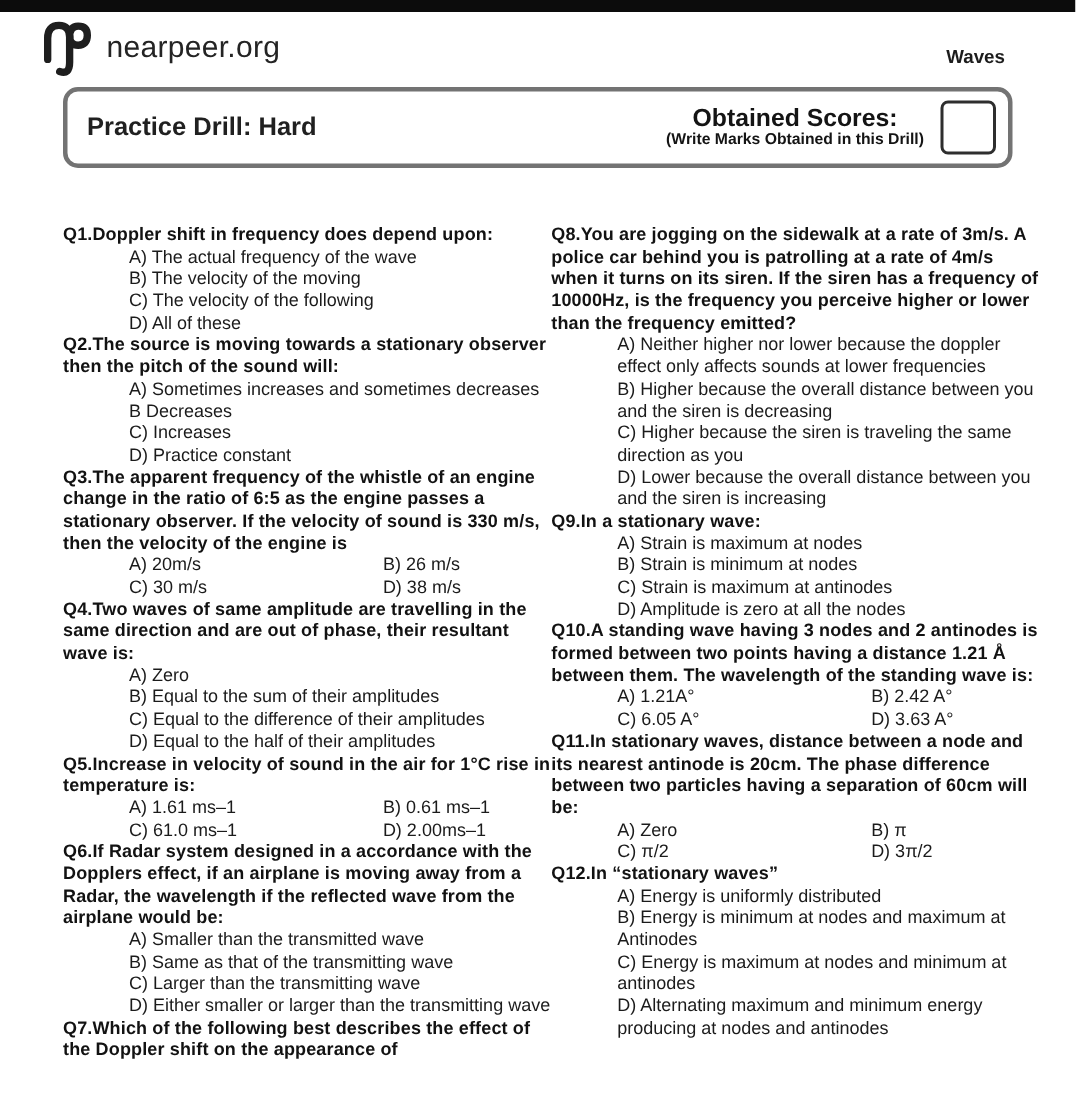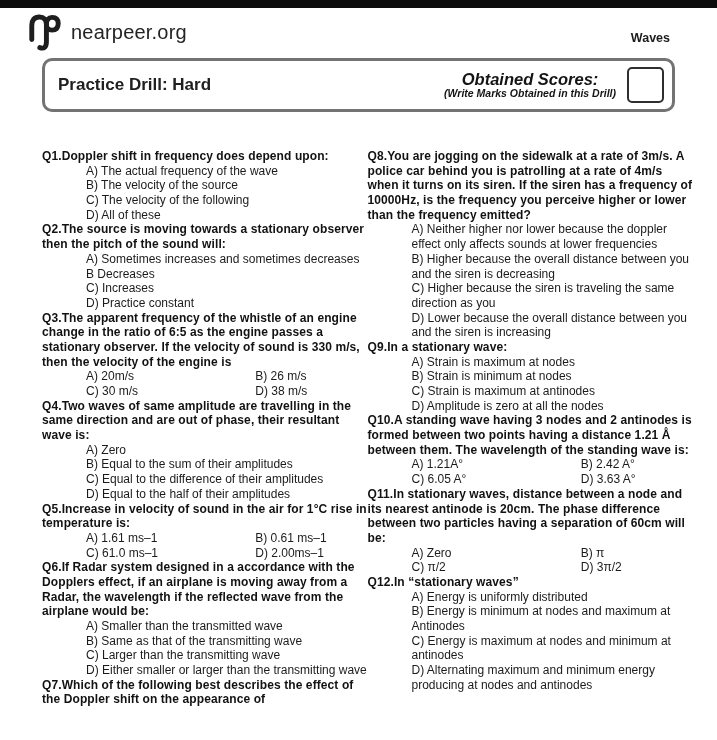--- a/index.html
+++ b/index.html
@@ -20,21 +20,21 @@
   .logo-text { font-size:20px; font-weight:500; color:#242424; letter-spacing:0.2px; }
   .topic { font-size:12.5px; font-weight:700; color:#1c1c1c; margin-top:11px; }
 
   .drillbar {
     margin:7px 42px 0 42px;
     border:3px solid #737373; border-radius:10px;
     height:48px; display:flex; align-items:center;
     padding:0 8px 0 13px; background:#fff;
   }
   .drill-title { font-size:17px; font-weight:700; color:#202020; }
-  .scores { margin-left:auto; text-align:center; margin-right:11px; line-height:1.12;font-style:italic; }
+  .scores { margin-left:auto; text-align:center; margin-right:11px; line-height:1.12; }
   .scores-label { font-size:16.5px; font-weight:700; }
   .scores-sub { font-size:10.5px; font-weight:700; }
   .score-box {
     width:37px; height:36px; border:2.5px solid #2e2e2e;
     border-radius:5px; background:#fff; box-sizing:border-box;
   }
 
   .content {
     display:flex; 
     padding:37px 24px 0 42px;
@@ -75,21 +75,21 @@
     </div>
     <div class="score-box"></div>
   </div>
 
   <div class="content">
     <div class="col" id="col-left">
         <div class="question">
           <div class="q-text">Q1.Doppler shift in frequency does depend upon:</div>
           <div class="opts">
             <div class="opt">A) The actual frequency of the wave</div>
-            <div class="opt">B) The velocity of the source</div>
+            <div class="opt">B) The velocity of the moving</div>
             <div class="opt">C) The velocity of the following</div>
             <div class="opt">D) All of these</div>
           </div>
         </div>
         <div class="question">
           <div class="q-text">Q2.The source is moving towards a stationary observer then the pitch of the sound will:</div>
           <div class="opts">
             <div class="opt">A) Sometimes increases and sometimes decreases</div>
             <div class="opt">B Decreases</div>
             <div class="opt">C) Increases</div>

